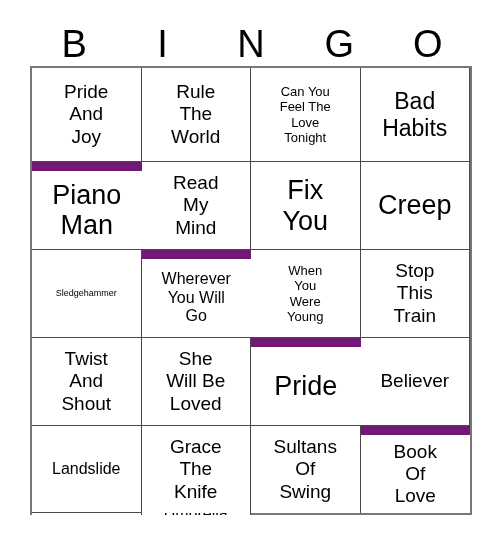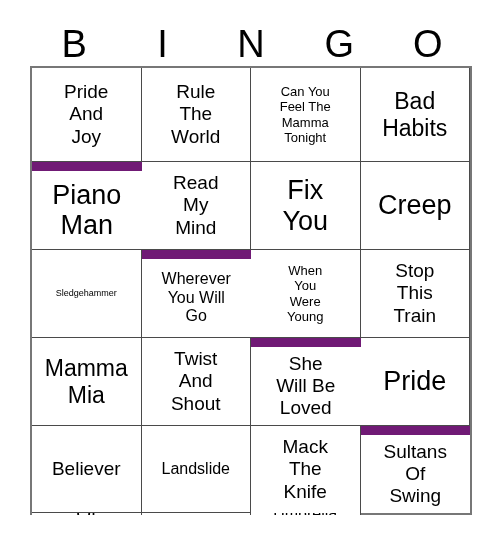--- a/index.html
+++ b/index.html
@@ -116,21 +116,21 @@
 Joy</span>
       </div>
       <div class="bingo-cell">
         <span class="cell-text fs-l">Rule
 The
 World</span>
       </div>
       <div class="bingo-cell">
         <span class="cell-text fs-s">Can You
 Feel The
-Mamma
+Love
 Tonight</span>
       </div>
       <div class="bingo-cell">
         <span class="cell-text fs-xl">Bad
 Habits</span>
       </div>
       <div class="bingo-cell">
         <span class="cell-text fs-xxl">Piano
 Man</span>
       </div>
@@ -159,44 +159,40 @@
 You
 Were
 Young</span>
       </div>
       <div class="bingo-cell">
         <span class="cell-text fs-l">Stop
 This
 Train</span>
       </div>
       <div class="bingo-cell">
-        <span class="cell-text fs-xl">Mamma
-Mia</span>
-      </div>
-      <div class="bingo-cell">
         <span class="cell-text fs-l">Twist
 And
 Shout</span>
       </div>
       <div class="bingo-cell">
         <span class="cell-text fs-l">She
 Will Be
 Loved</span>
       </div>
       <div class="bingo-cell">
         <span class="cell-text fs-xxl">Pride</span>
       </div>
       <div class="bingo-cell">
         <span class="cell-text fs-l">Believer</span>
       </div>
       <div class="bingo-cell">
         <span class="cell-text fs-m">Landslide</span>
       </div>
       <div class="bingo-cell last-row">
-        <span class="cell-text fs-l">Mack
+        <span class="cell-text fs-l">Grace
 The
 Knife</span>
       </div>
       <div class="bingo-cell last-row">
         <span class="cell-text fs-l">Sultans
 Of
 Swing</span>
       </div>
       <div class="bingo-cell last-row">
         <span class="cell-text fs-l">Book

